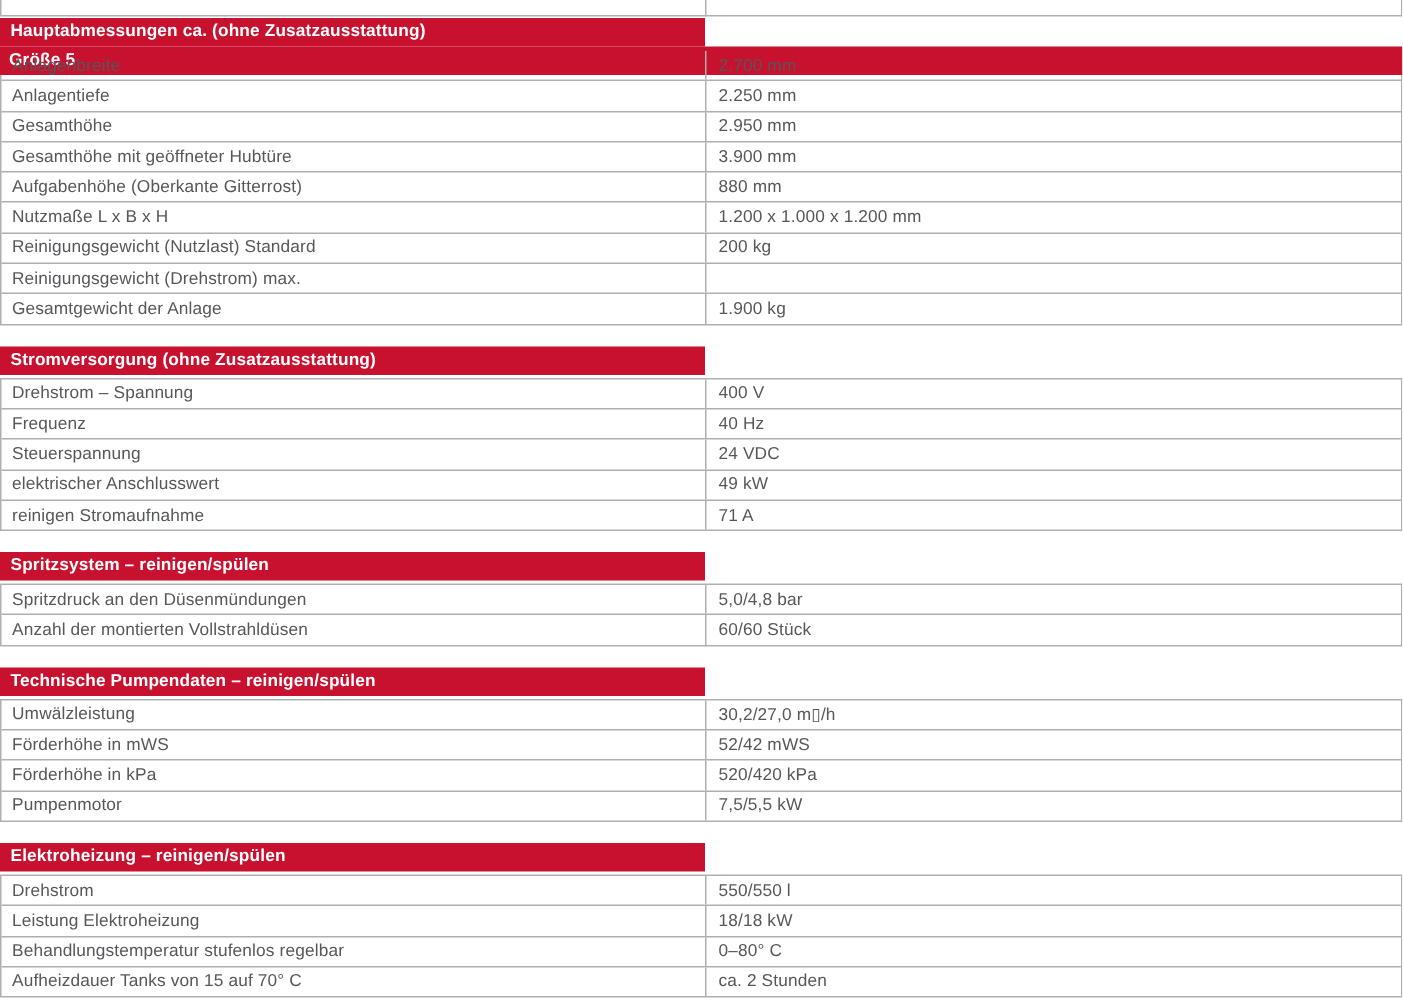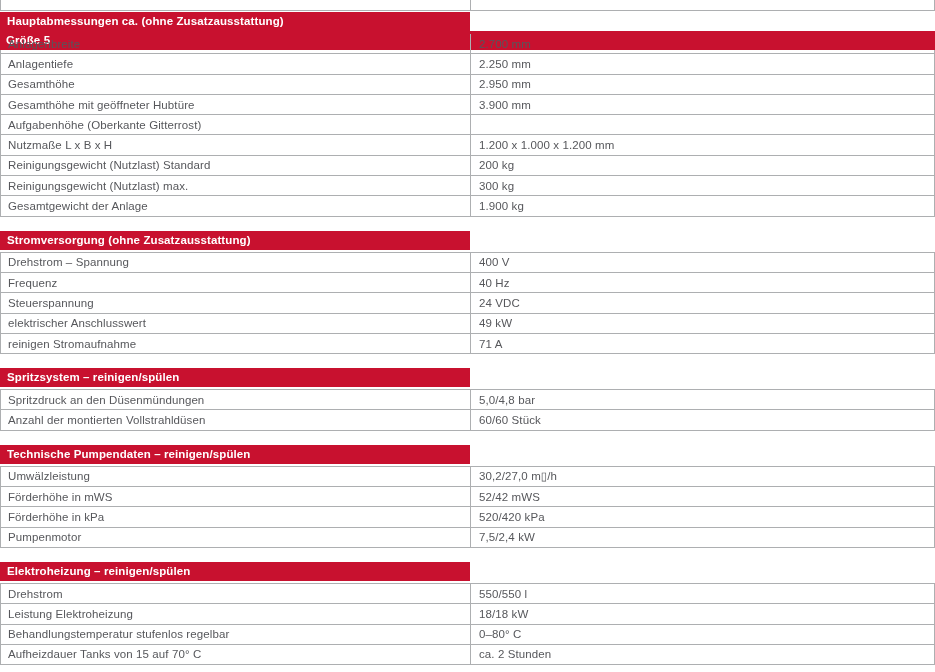--- a/index.html
+++ b/index.html
@@ -100,35 +100,35 @@
     <div class="c2">2.950 mm</div>
   </div>
 
   <div class="row">
     <div class="c1">Gesamthöhe mit geöffneter Hubtüre</div>
     <div class="c2">3.900 mm</div>
   </div>
 
   <div class="row">
     <div class="c1">Aufgabenhöhe (Oberkante Gitterrost)</div>
+    <div class="c2">880 mm</div>
   </div>
 
   <div class="row">
     <div class="c1">Nutzmaße L x B x H</div>
     <div class="c2">1.200 x 1.000 x 1.200 mm</div>
   </div>
 
   <div class="row">
     <div class="c1">Reinigungsgewicht (Nutzlast) Standard</div>
     <div class="c2">200 kg</div>
   </div>
 
   <div class="row">
-    <div class="c1">Reinigungsgewicht (Nutzlast) max.</div>
-    <div class="c2">300 kg</div>
+    <div class="c1">Reinigungsgewicht (Drehstrom) max.</div>
   </div>
 
   <div class="row">
     <div class="c1">Gesamtgewicht der Anlage</div>
     <div class="c2">1.900 kg</div>
   </div>
 </div>
   </section>
 
   <section class="spec-section">
@@ -213,21 +213,21 @@
     <div class="c2">52/42 mWS</div>
   </div>
 
   <div class="row">
     <div class="c1">Förderhöhe in kPa</div>
     <div class="c2">520/420 kPa</div>
   </div>
 
   <div class="row">
     <div class="c1">Pumpenmotor</div>
-    <div class="c2">7,5/2,4 kW</div>
+    <div class="c2">7,5/5,5 kW</div>
   </div>
 </div>
   </section>
 
   <section class="spec-section">
     <div class="section-header">
       <div class="h1">
         <span class="h1-label">Elektroheizung – reinigen/spülen</span>
       </div>
       <div class="hsplit"></div>

